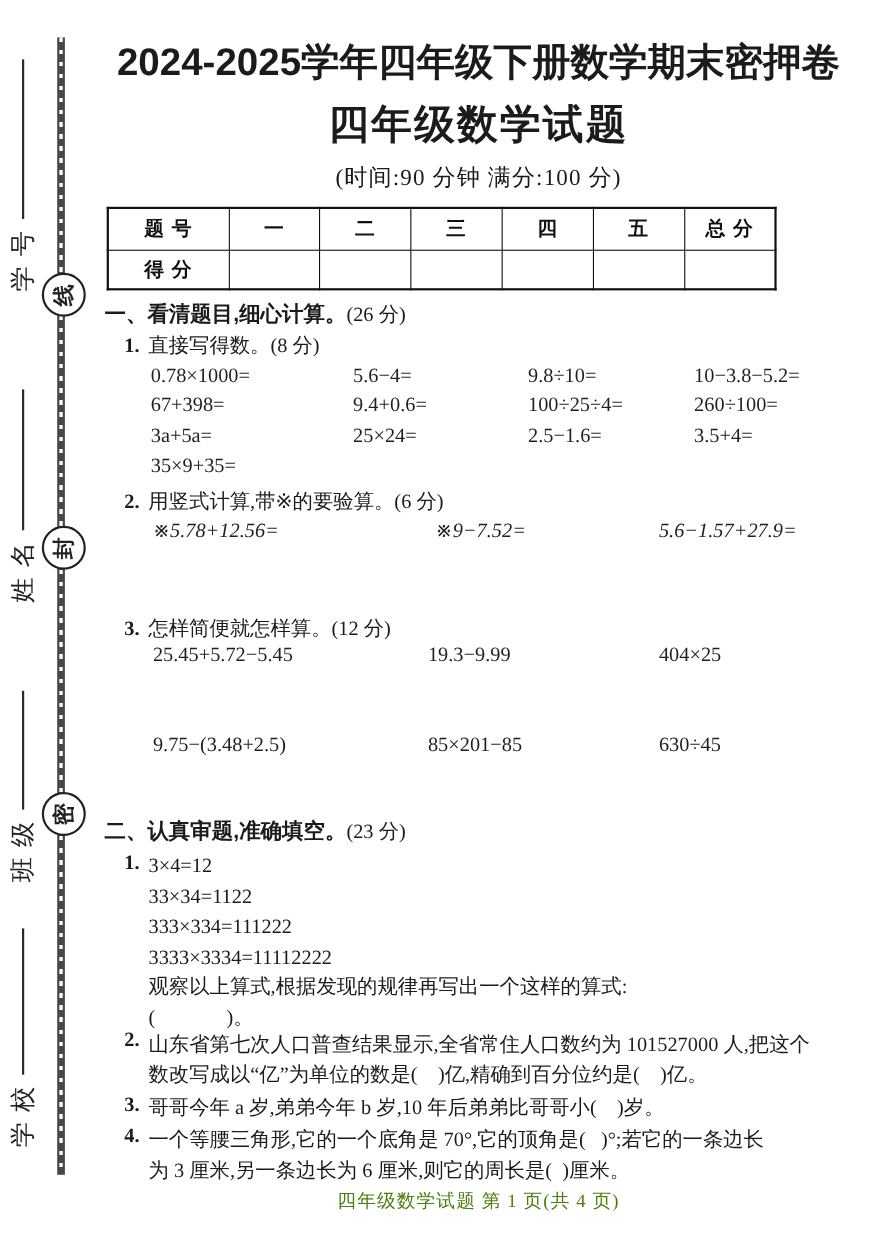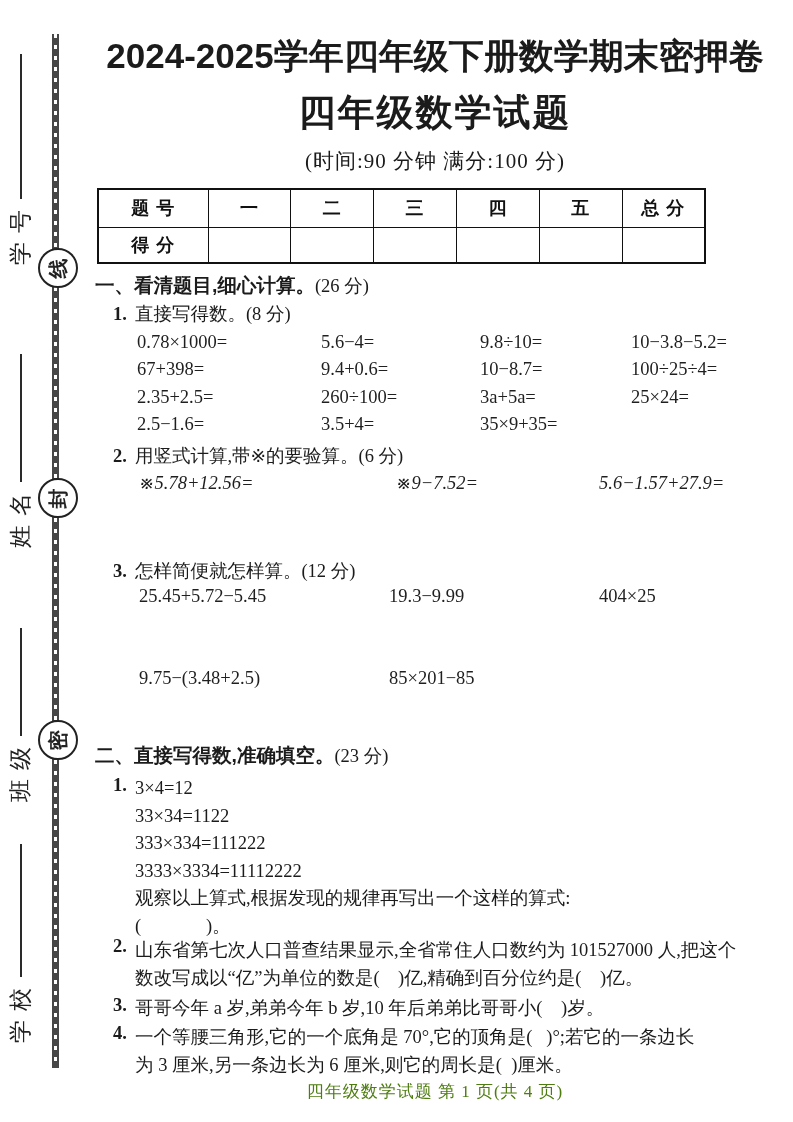--- a/index.html
+++ b/index.html
@@ -143,23 +143,21 @@
     <div class="abs qline q1line">
       <span class="qnum">1.</span><span>直接写得数。</span><span>(8 分)</span>
     </div>
     <div class="grid calc">
       <span>0.78×1000=</span>
       <span>5.6−4=</span>
       <span>9.8÷10=</span>
       <span>10−3.8−5.2=</span>
       <span>67+398=</span>
       <span>9.4+0.6=</span>
-      <span>10−8.7=</span>
       <span>100÷25÷4=</span>
-      <span>2.35+2.5=</span>
       <span>260÷100=</span>
       <span>3a+5a=</span>
       <span>25×24=</span>
       <span>2.5−1.6=</span>
       <span>3.5+4=</span>
       <span>35×9+35=</span>
     </div>
 
     <div class="abs qline q2line">
       <span class="qnum">2.</span><span>用竖式计算,带※的要验算。</span><span>(6 分)</span>
@@ -174,24 +172,25 @@
       <span class="qnum">3.</span><span>怎样简便就怎样算。</span><span>(12 分)</span>
     </div>
     <div class="grid smart1">
       <span>25.45+5.72−5.45</span>
       <span>19.3−9.99</span>
       <span>404×25</span>
     </div>
     <div class="grid smart2">
       <span>9.75−(3.48+2.5)</span>
       <span>85×201−85</span>
+      <span>630÷45</span>
     </div>
 
     <div class="abs sechead sec2">
-      <b class="hsans">二、直接写得数,准确填空。</b><span class="score">(23 分)</span>
+      <b class="hsans">二、认真审题,准确填空。</b><span class="score">(23 分)</span>
     </div>
 
     <div class="item item1">
       <span class="inum">1.</span>
       <div class="iline">3×4=12</div>
       <div class="iline">33×34=1122</div>
       <div class="iline">333×334=111222</div>
       <div class="iline">3333×3334=11112222</div>
       <div class="iline">观察以上算式,根据发现的规律再写出一个这样的算式:</div>
       <div class="iline">(              )。</div>

